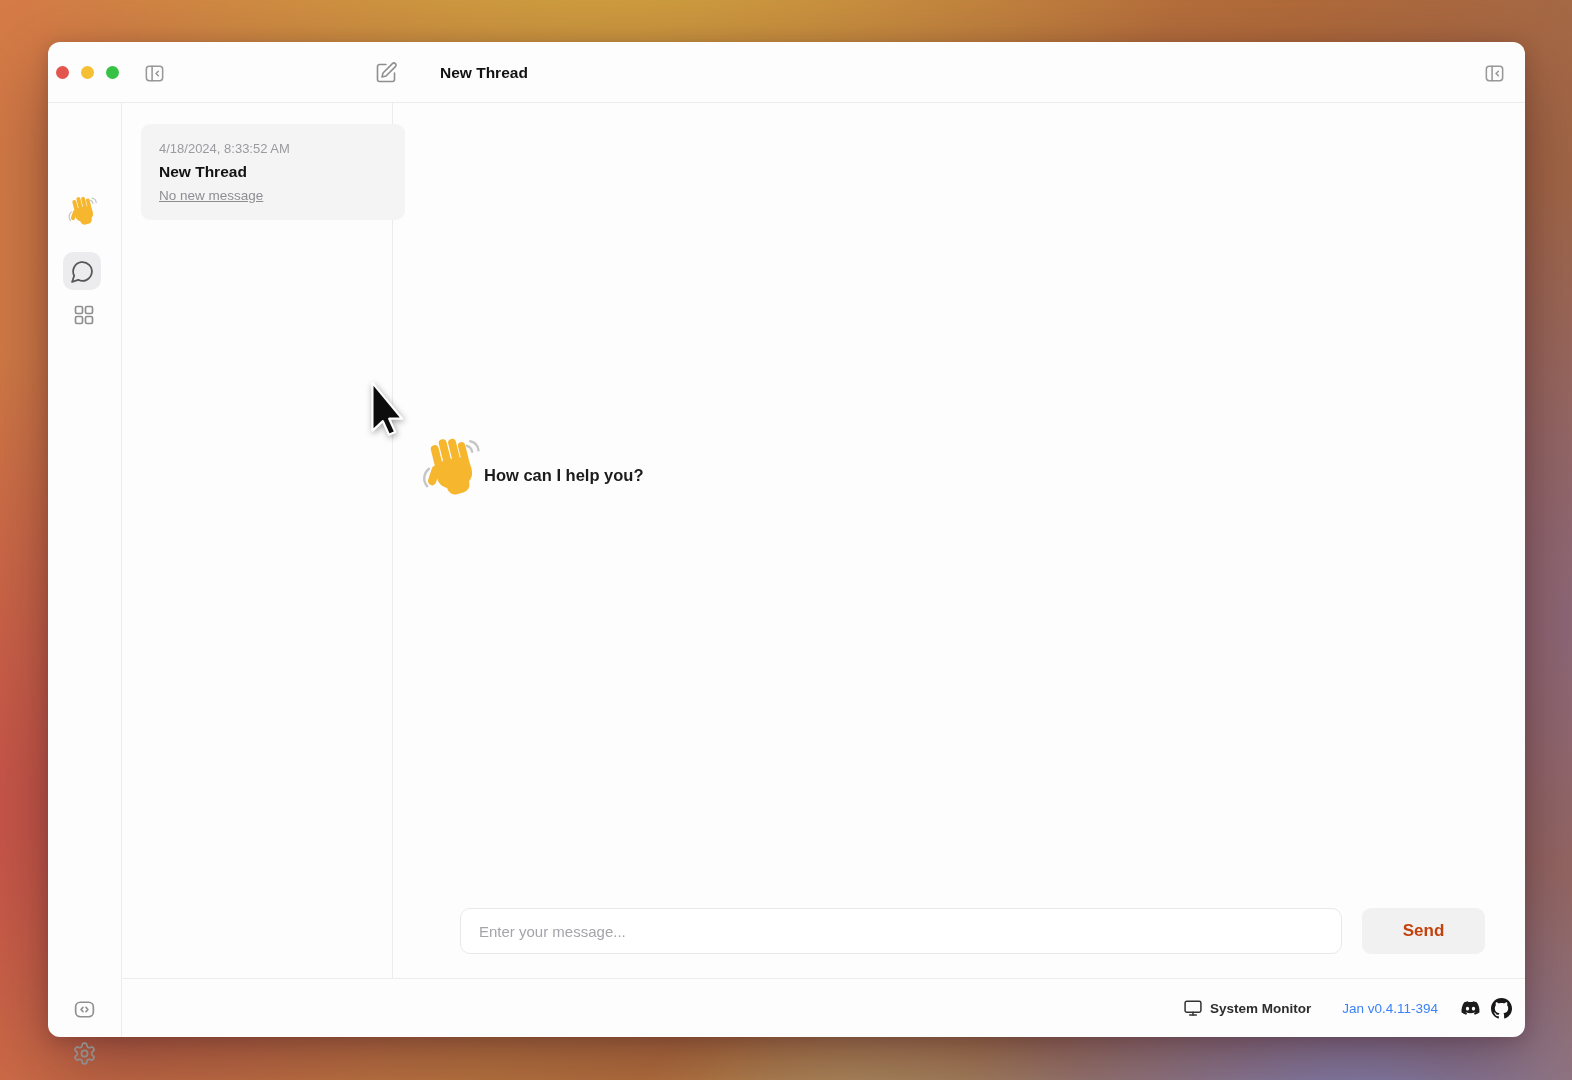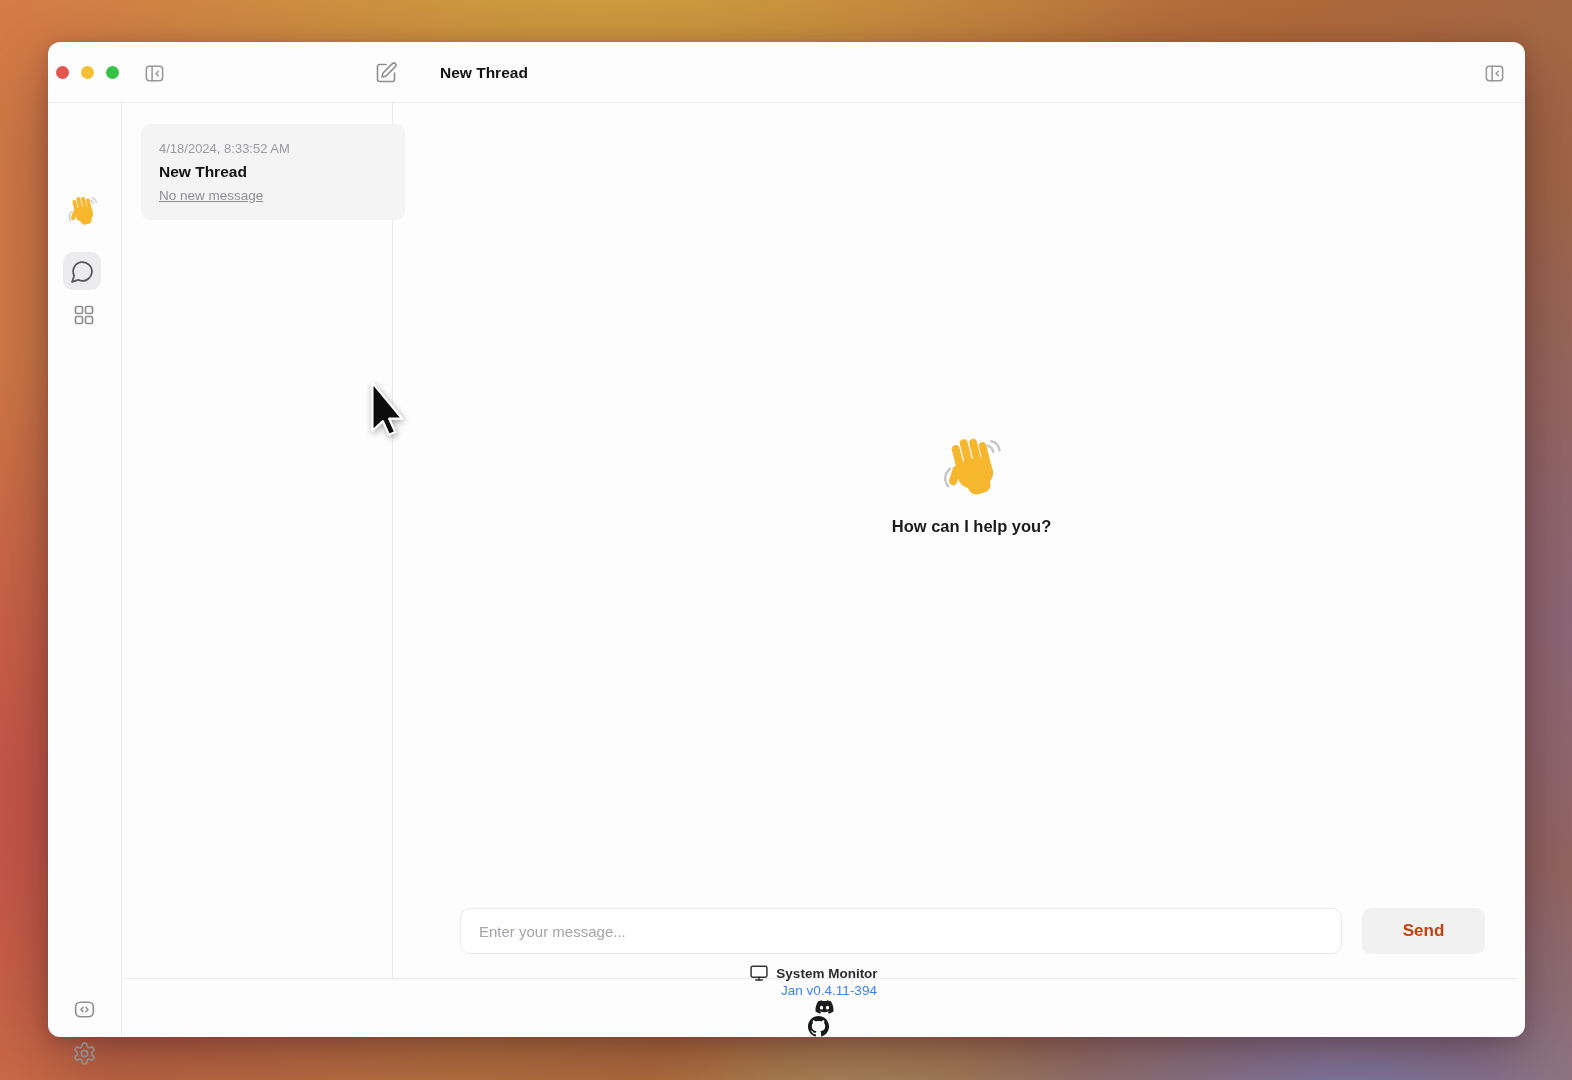--- a/index.html
+++ b/index.html
@@ -50,36 +50,36 @@
   .threads { position:absolute; left:75px; top:61px; width:270px; height:875px;
     border-right:1px solid #ececec; background:#fdfdfd; }
   .thread-card { position:absolute; left:18px; top:21px; width:264px;
     background:#f4f4f5; border-radius:9px; padding:17px 18px; cursor:pointer; }
   .thread-time { font-size:13px; color:#9a9aa0; }
   .thread-title { font-size:15.5px; font-weight:700; color:#121212; margin-top:7px; }
   .thread-sub { font-size:13.5px; color:#8e8e93; margin-top:7px;text-decoration:underline; }
 
   .main { position:absolute; left:370px; top:61px; right:0; height:875px; }
   .empty { position:absolute; left:0; right:0; top:330px; display:flex;
-    flex-direction:column; align-items:center; }
+    flex-direction:row; align-items:center; }
   .empty .hand-lg { width:66px; height:66px; }
   .greeting { margin-top:18px; font-size:16.5px; font-weight:600; color:#1c1c1c; }
 
   .msg-input { position:absolute; left:42px; top:805px; width:882px; height:46px;
     border:1px solid #e9e9ea; border-radius:10px; background:#fff; padding:0 18px;
     font-size:15px; color:#1d4ed8; font-family:inherit; outline:none; }
   .msg-input::placeholder { color:#a4a4aa; }
   .send-btn { position:absolute; left:944px; top:805px; width:123px; height:46px;
     border:none; border-radius:9px; background:#f1f1f2; color:#c2410c;
     font-size:17px; font-weight:600; font-family:inherit; cursor:pointer; }
 
   
-  .footer { position:absolute; left:75px; right:8px; top:936px; height:59px;
+  .footer { position:absolute; left:75px; right:0; top:936px; height:59px;
     border-top:1px solid #ececec; display:flex; align-items:center;
-    justify-content:flex-end; padding-right:13px;flex-direction:column; }
+    justify-content:flex-end; padding-right:13px; }
   .sysmon { display:flex; align-items:center; gap:7px; cursor:pointer; }
   .sysmon-label { font-size:13.5px; font-weight:600; color:#2d2d2d; }
   .version { font-size:13.5px; color:#3b82f6; margin-left:31px; }
   .link-discord { margin-left:21px; cursor:pointer; display:flex; }
   .link-github { margin-left:9px; cursor:pointer; display:flex; }
 
   .cursor { position:absolute; left:370px; top:381px; pointer-events:none;
     filter:drop-shadow(1px 2px 3px rgba(0,0,0,.35)); }
   .defs { position:absolute; width:0; height:0; overflow:hidden; }
 </style>

